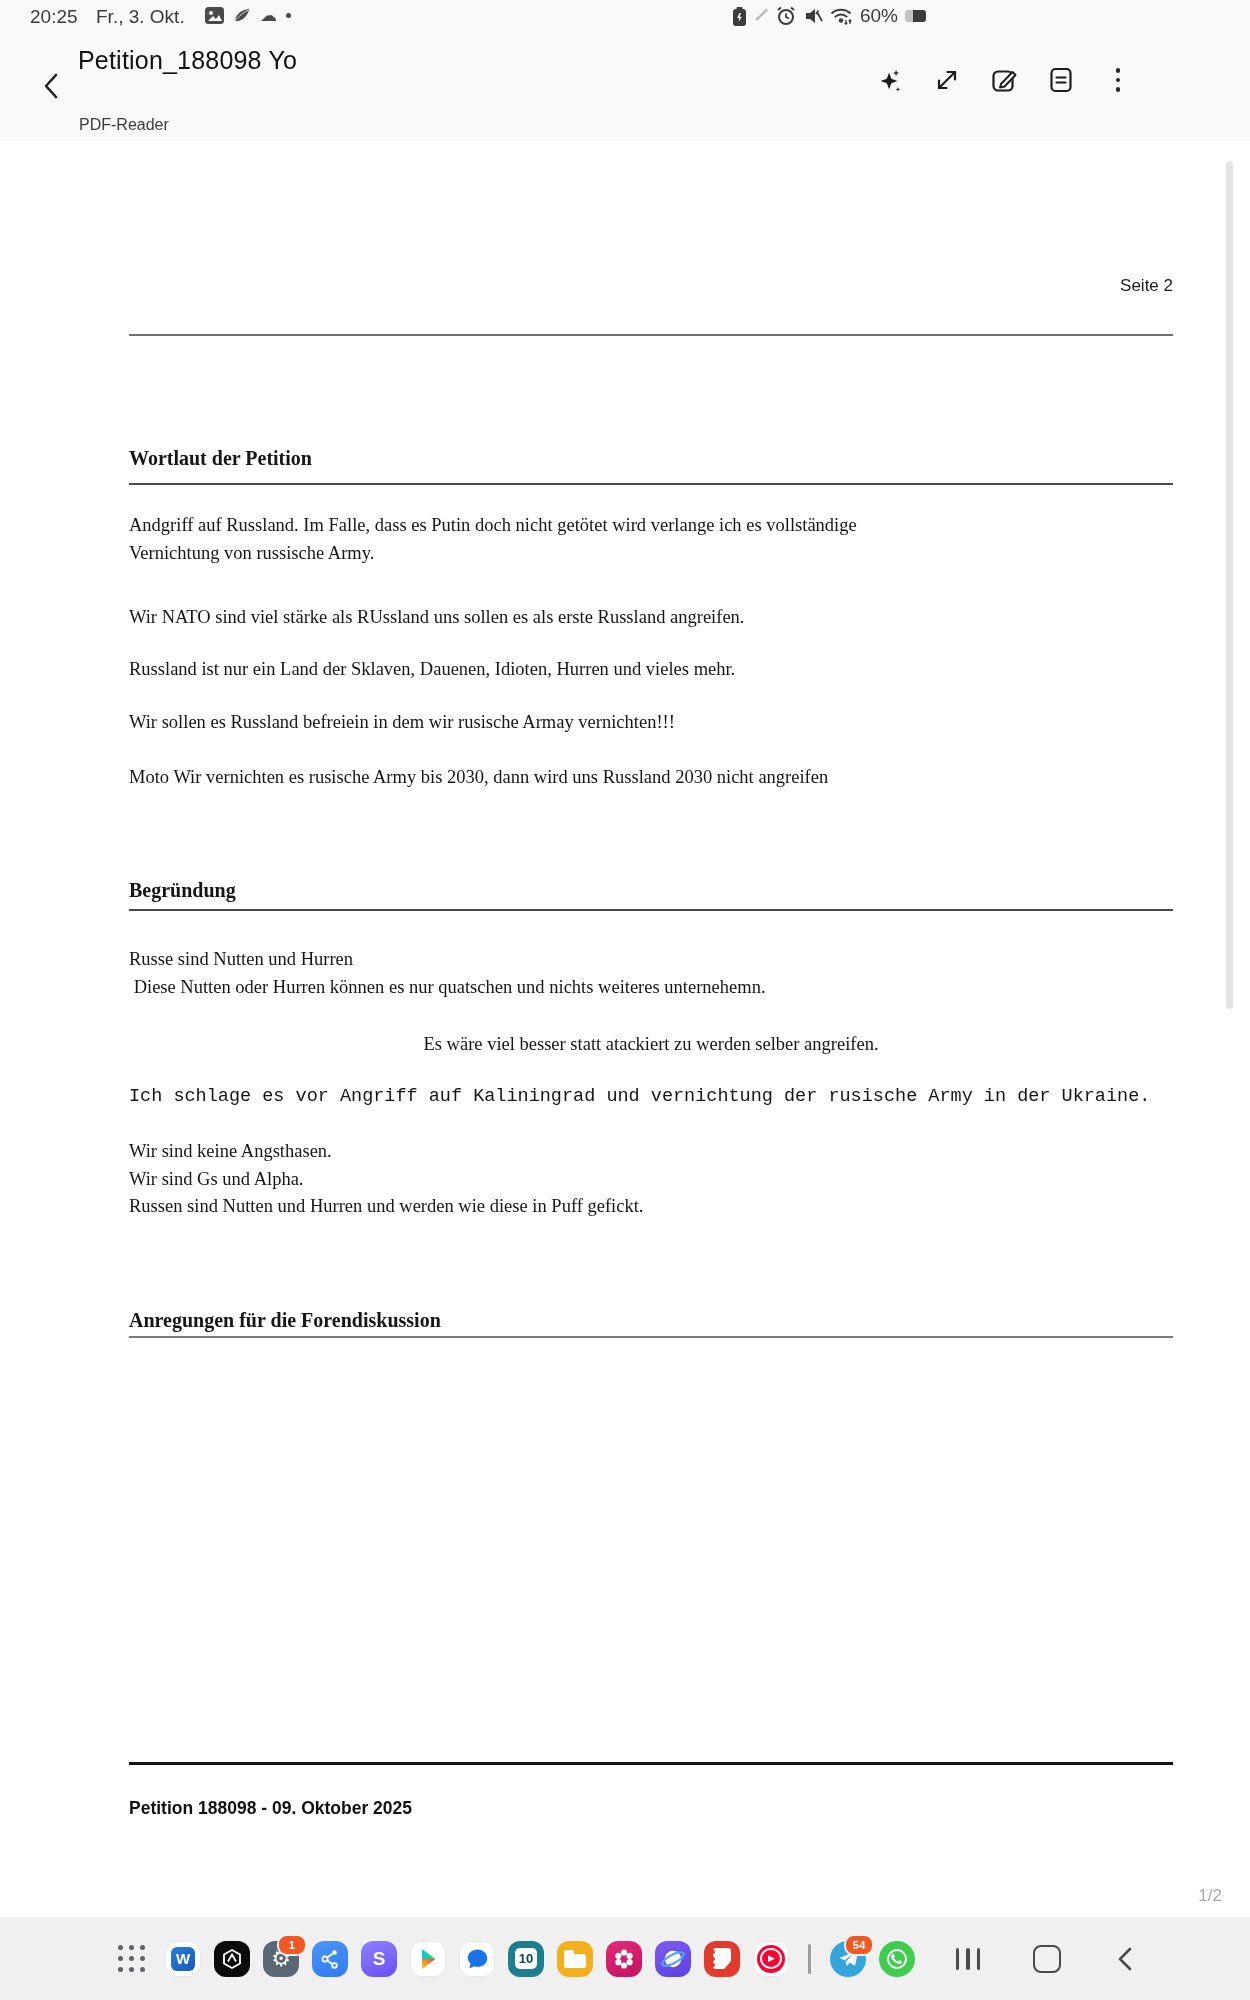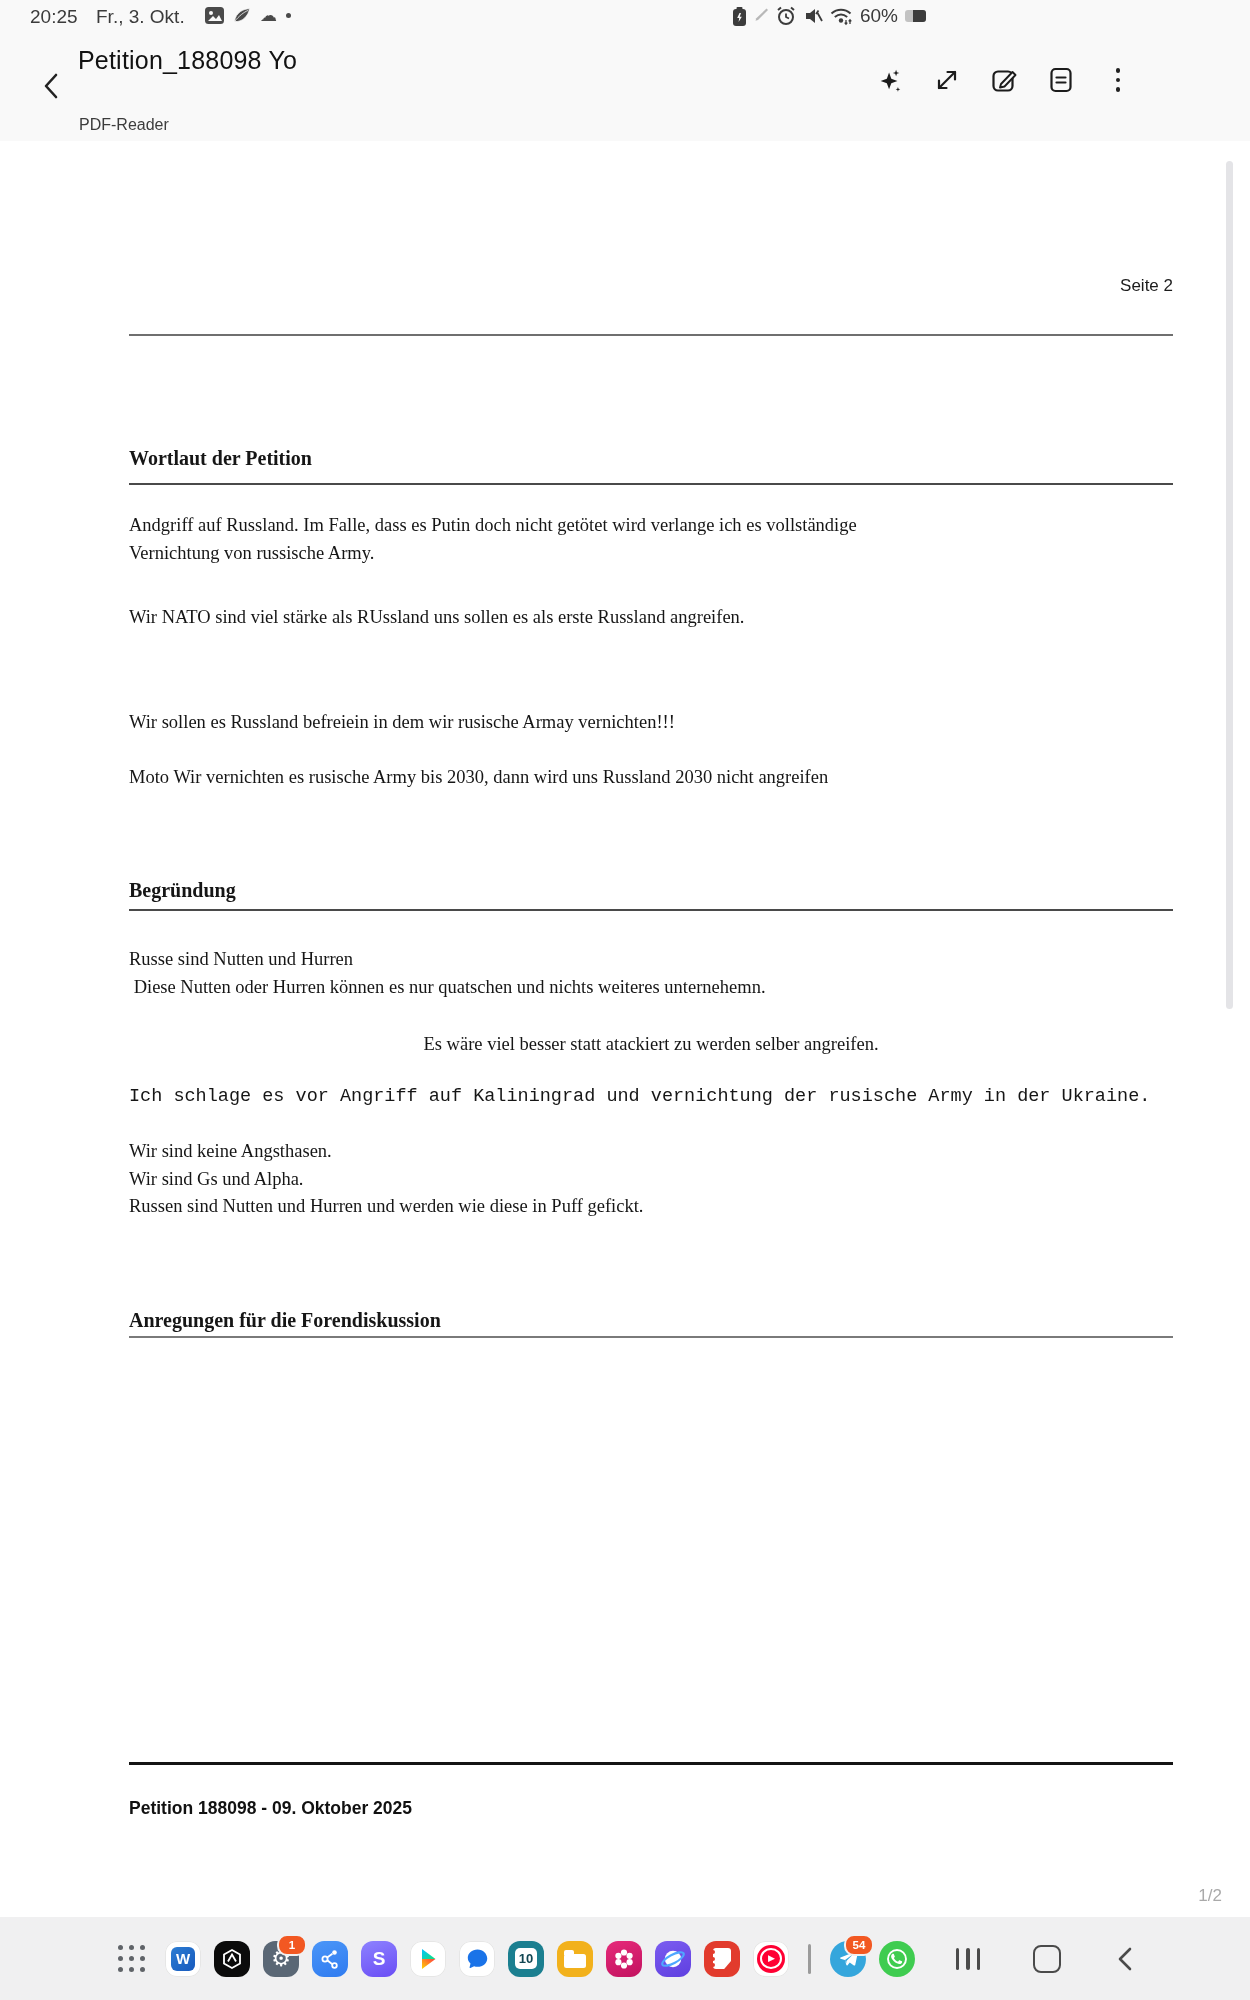--- a/index.html
+++ b/index.html
@@ -210,20 +210,21 @@
   <div class="scrollbar"></div>
 
   <div class="doc doc-pagelabel" style="position:absolute;">Seite 2</div>
   <div class="rule" id="rule-top"></div>
 
   <div class="doc doc-serif doc-h" id="h0" style="position:absolute;">Wortlaut der Petition</div>
   <div class="rule" id="rule-h0"></div>
   <div class="doc doc-serif doc-p" id="p0" style="position:absolute;">Andgriff auf Russland. Im Falle, dass es Putin doch nicht getötet wird verlange ich es vollständige
 Vernichtung von russische Army.</div>
   <div class="doc doc-serif doc-p" id="p1" style="position:absolute;">Wir NATO sind viel stärke als RUssland uns sollen es als erste Russland angreifen.</div>
+  <div class="doc doc-serif doc-p" id="p2" style="position:absolute;">Russland ist nur ein Land der Sklaven, Dauenen, Idioten, Hurren und vieles mehr.</div>
   <div class="doc doc-serif doc-p" id="p3" style="position:absolute;">Wir sollen es Russland befreiein in dem wir rusische Armay vernichten!!!</div>
   <div class="doc doc-serif doc-p" id="p4" style="position:absolute;">Moto Wir vernichten es rusische Army bis 2030, dann wird uns Russland 2030 nicht angreifen</div>
 
   <div class="doc doc-serif doc-h" id="h1" style="position:absolute;">Begründung</div>
   <div class="rule" id="rule-h1"></div>
   <div class="doc doc-serif doc-p" id="p5" style="position:absolute;">Russe sind Nutten und Hurren
  Diese Nutten oder Hurren können es nur quatschen und nichts weiteres unternehemn.</div>
   <div class="doc doc-serif doc-p" id="p6" style="position:absolute;text-align:center;">Es wäre viel besser statt atackiert zu werden selber angreifen.</div>
   <div class="doc doc-serif doc-p" id="p7" style="position:absolute;">Ich schlage es vor Angriff auf Kaliningrad und vernichtung der rusische Army in der Ukraine.</div>
   <div class="doc doc-serif doc-p" id="p8" style="position:absolute;">Wir sind keine Angsthasen.

